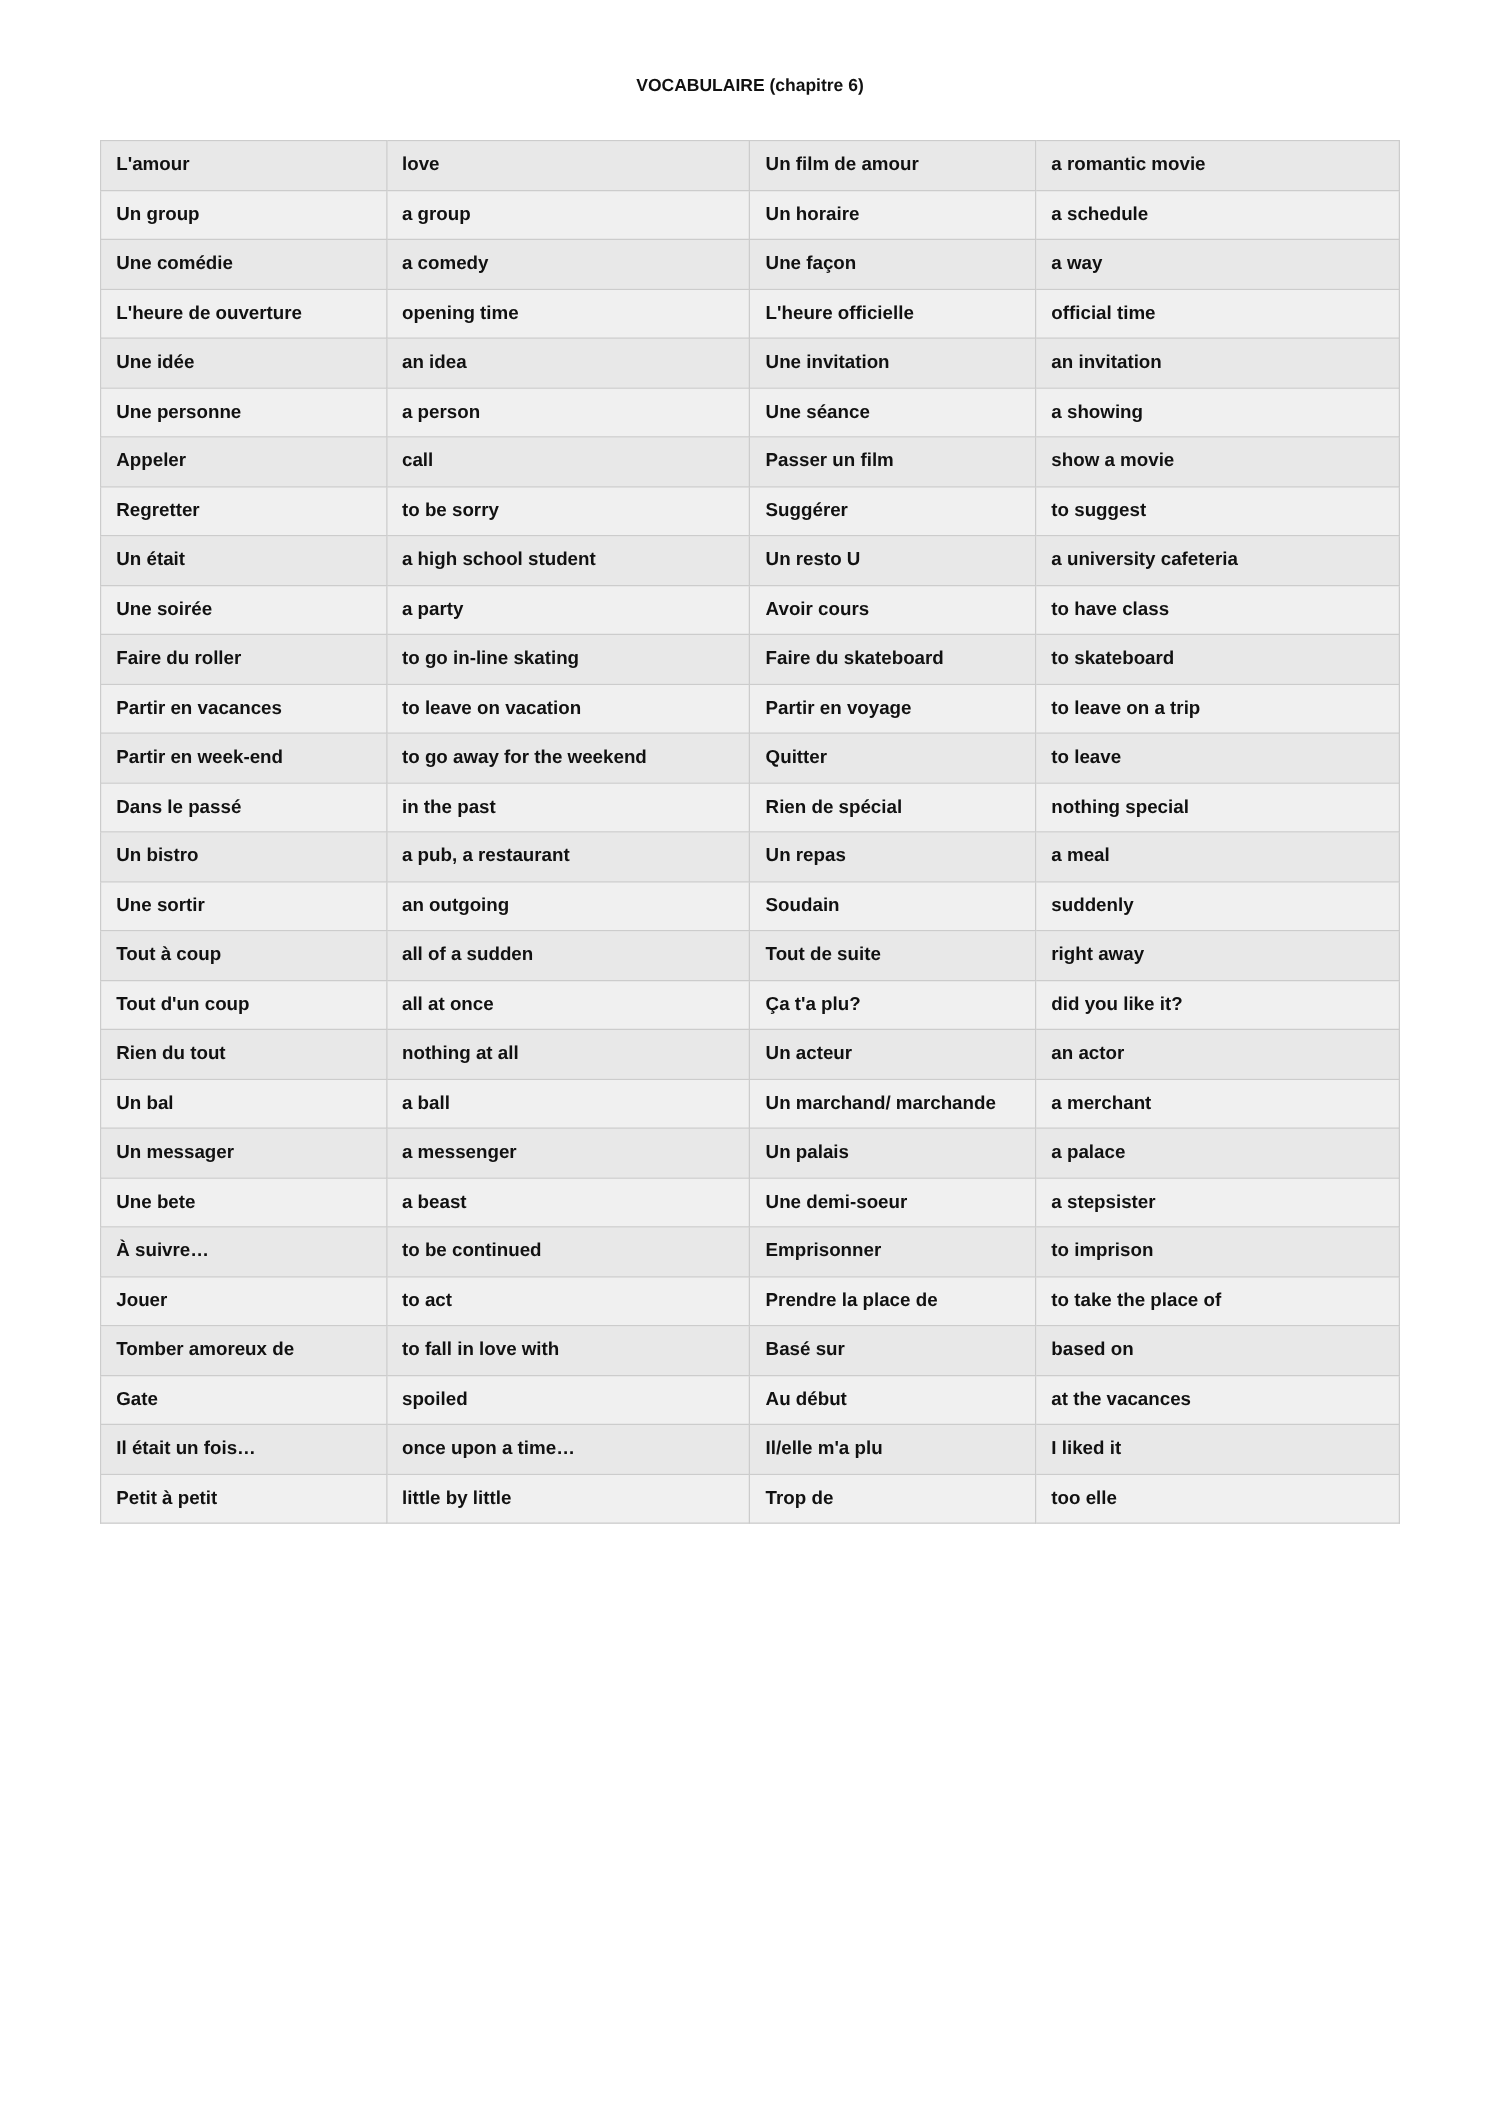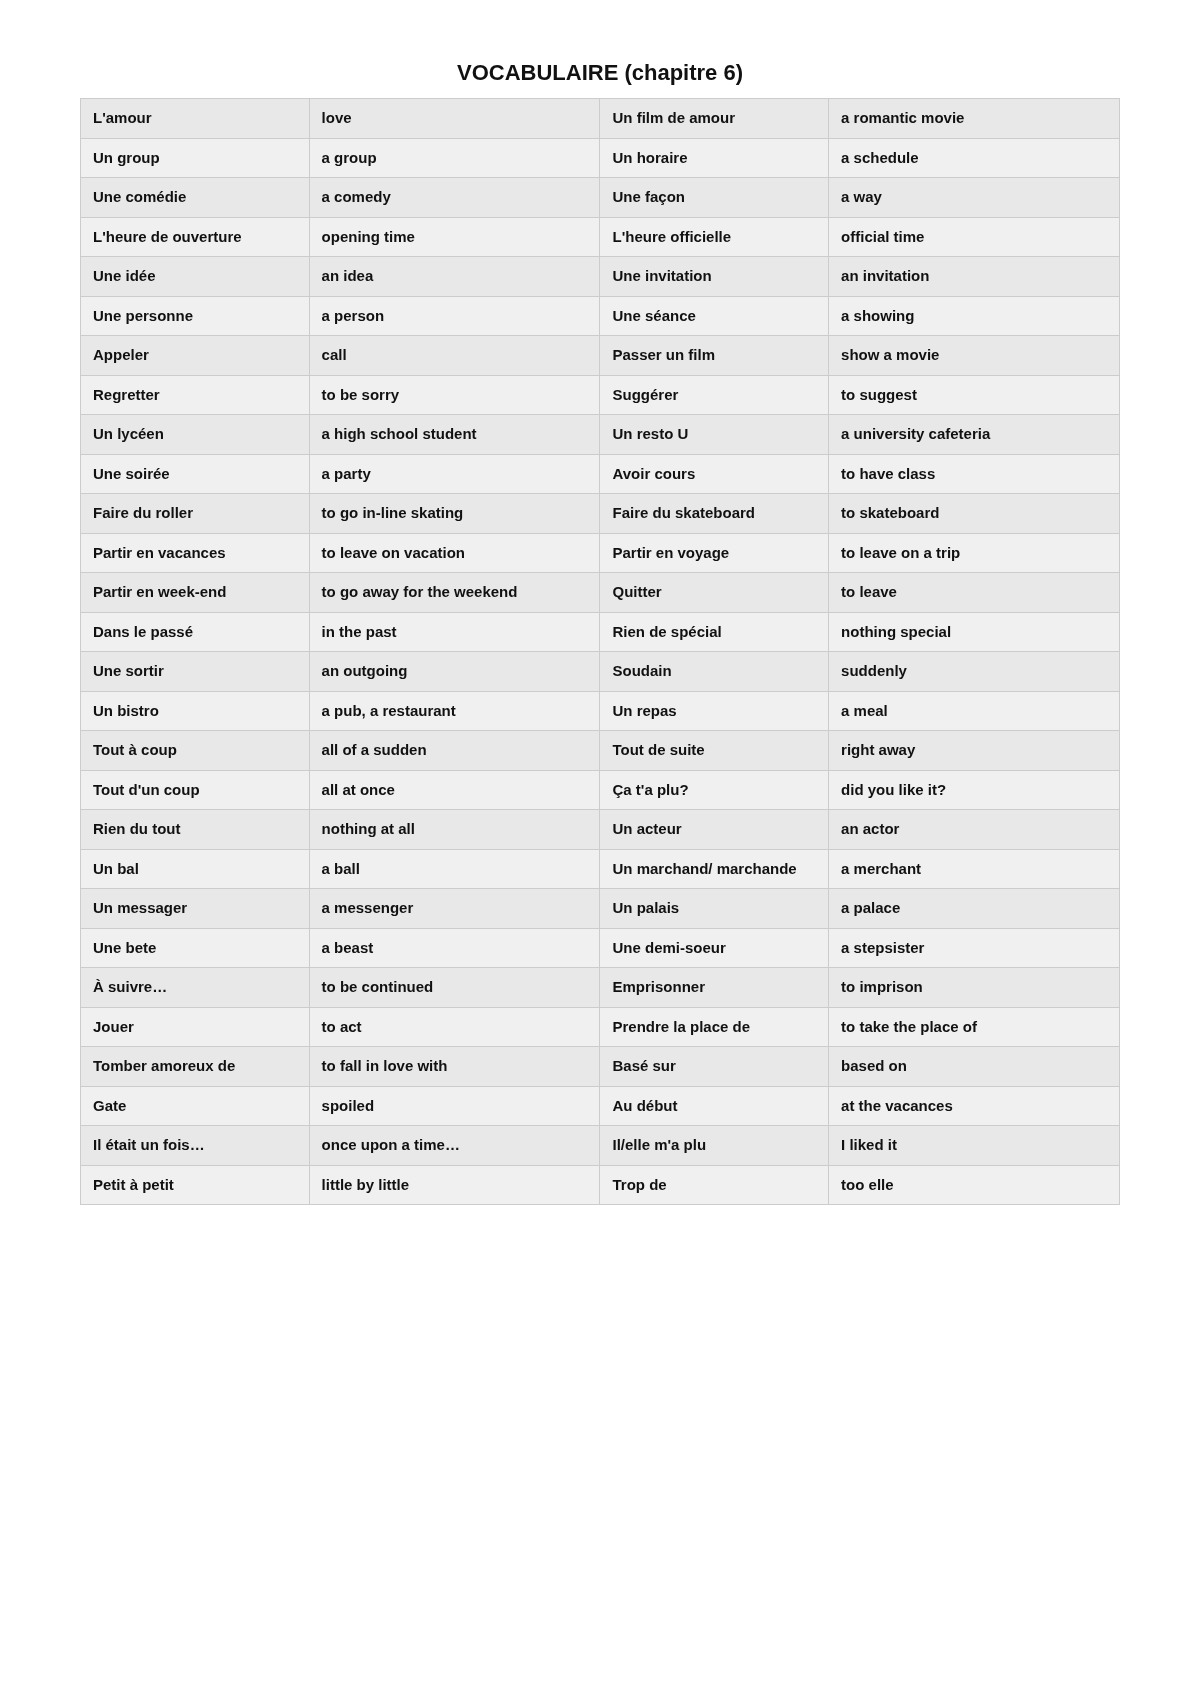--- a/index.html
+++ b/index.html
@@ -7,23 +7,23 @@
       background: #fff;
       font-family: Arial, Helvetica, sans-serif;
       font-size: 15px;
       color: #111;
       padding: 60px 80px;
       width: 1200px;
       min-height: 1697px;
     }
     h1 {
       text-align: center;
-      font-size: 22px;
+      font-size: 14px;
       font-weight: bold;
-      margin-bottom: 12px;
+      margin-bottom: 36px;
     }
     table {
       width: 100%;
       border-collapse: collapse;
       font-weight: bold;
     }
     td {
       border: 1px solid #ccc;
       padding: 8px 12px;
       vertical-align: top;
@@ -99,21 +99,21 @@
         <td>Passer un film</td>
         <td>show a movie</td>
       </tr>
       <tr>
         <td>Regretter</td>
         <td>to be sorry</td>
         <td>Suggérer</td>
         <td>to suggest</td>
       </tr>
       <tr>
-        <td>Un lycéen</td>
+        <td>Un était</td>
         <td>a high school student</td>
         <td>Un resto U</td>
         <td>a university cafeteria</td>
       </tr>
       <tr>
         <td>Une soirée</td>
         <td>a party</td>
         <td>Avoir cours</td>
         <td>to have class</td>
       </tr>
@@ -135,32 +135,32 @@
         <td>Quitter</td>
         <td>to leave</td>
       </tr>
       <tr>
         <td>Dans le passé</td>
         <td>in the past</td>
         <td>Rien de spécial</td>
         <td>nothing special</td>
       </tr>
       <tr>
+        <td>Un bistro</td>
+        <td>a pub, a restaurant</td>
+        <td>Un repas</td>
+        <td>a meal</td>
+      </tr>
+      <tr>
         <td>Une sortir</td>
         <td>an outgoing</td>
         <td>Soudain</td>
         <td>suddenly</td>
       </tr>
       <tr>
-        <td>Un bistro</td>
-        <td>a pub, a restaurant</td>
-        <td>Un repas</td>
-        <td>a meal</td>
-      </tr>
-      <tr>
         <td>Tout à coup</td>
         <td>all of a sudden</td>
         <td>Tout de suite</td>
         <td>right away</td>
       </tr>
       <tr>
         <td>Tout d'un coup</td>
         <td>all at once</td>
         <td>Ça t'a plu?</td>
         <td>did you like it?</td>

